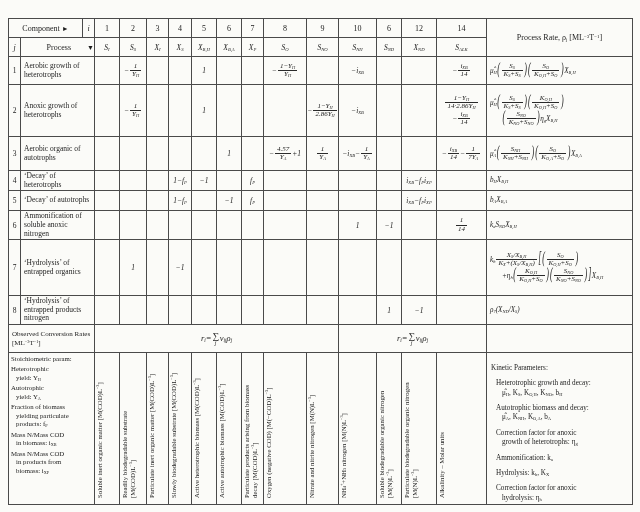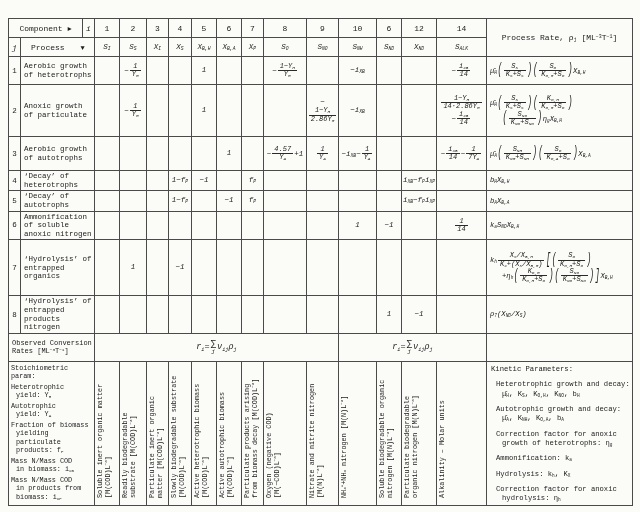--- a/index.html
+++ b/index.html
@@ -1,23 +1,23 @@
 <!DOCTYPE html>
 <html><head>
 <meta charset="utf-8">
 <style>
   html,body{margin:0;padding:0;width:640px;height:512px;background:#fbfbf8;color:#1c1c1c;
     font-family:"Liberation Serif","DejaVu Serif",serif;-webkit-font-smoothing:antialiased;}
   .page{position:absolute;left:8px;top:18px;}
-  table{border-collapse:collapse;table-layout:fixed;width:624px;font-family:Liberation Mono, monospace;}
+  table{border-collapse:collapse;table-layout:fixed;width:624px;}
   td,th{border:1px solid #4a4a4a;padding:0;font-weight:normal;vertical-align:middle;}
   
   .hcomp{font-size:8px;text-align:center;}
   .hij{font-size:8px;font-style:italic;text-align:center;}
-  .hproc{font-size:8px;text-align:left;padding-left:10px;}
+  .hproc{font-size:8px;text-align:right;padding-left:0;}
   .hproc .arrow{margin-left:16px;font-size:7px;}
   .hcomp .arrow{font-size:7px;}
   .hnum{font-size:8px;text-align:center;}
   .hsym{font-size:7.5px;text-align:center;font-style:italic;}
   .hrate{font-size:8px;text-align:center;}
   
   .jcell{font-size:7.5px;text-align:center;}
   .pcell{font-size:7.5px;text-align:left;padding:1px 1px 1px 3px;line-height:1.15;}
   .mcell{font-size:7.5px;text-align:center;font-style:italic;}
   .ratecell{font-size:7.2px;text-align:left;font-style:italic;padding:1px 1px 1px 3px;}
@@ -39,21 +39,21 @@
   .obsformula{font-size:8.5px;text-align:center;font-style:italic;}
   
   .stoich{font-size:6.8px;vertical-align:top;padding:2px 1px 1px 2px;line-height:1.25;}
   .stoich .ind0{margin-top:2px;}
   .stoich .first{margin-top:0;}
   .stoich .ind1{padding-left:5px;}
   .vcell{vertical-align:bottom;text-align:left;padding:2px 0 2px 1px;}
   .vert{writing-mode:vertical-rl;transform:rotate(180deg);font-size:6.8px;line-height:1.2;
         height:126px;display:inline-block;white-space:normal;}
   .kinetic{font-size:7.2px;vertical-align:top;padding:3px 2px 1px 4px;line-height:1.3;}
-  .kinetic .ind0{margin-top:0;}
+  .kinetic .ind0{margin-top:8px;}
   .kinetic .ind1{padding-left:5px;margin-top:6px;}
   .kinetic .ind2{padding-left:11px;}
 </style>
 </head>
 <body>
 
 <div class="page">
   <table>
     <colgroup>
       <col style="width:12px">
@@ -135,21 +135,21 @@
           <td class="mcell"></td>
           <td class="mcell">
             <div class="fline">−<span class="frac"><span class="num">i<sub>XB</sub></span><span class="den">14</span></span></div>
           </td>
           <td class="ratecell">
             <div class="fline">μ̂<sub>H</sub><span class="sp">(</span><span class="frac"><span class="num">S<sub>S</sub></span><span class="den">K<sub>S</sub>+S<sub>S</sub></span></span><span class="sp">)</span><span class="sp">(</span><span class="frac"><span class="num">S<sub>O</sub></span><span class="den">K<sub>O,H</sub>+S<sub>O</sub></span></span><span class="sp">)</span>X<sub>B,H</sub></div>
           </td>
         </tr>
         <tr style="height: 52px;">
           <td class="jcell">2</td>
-          <td class="pcell" colspan="2">Anoxic growth of particulate</td>
+          <td class="pcell" colspan="2">Anoxic growth of heterotrophs</td>
           <td class="mcell"></td>
           <td class="mcell">
             <div class="fline">−<span class="frac"><span class="num">1</span><span class="den">Y<sub>H</sub></span></span></div>
           </td>
           <td class="mcell"></td>
           <td class="mcell"></td>
           <td class="mcell">
             <div class="fline">1</div>
           </td>
           <td class="mcell"></td>
@@ -167,21 +167,21 @@
             <div class="fline"><span class="frac"><span class="num">1−Y<sub>H</sub></span><span class="den">14·2.86Y<sub>H</sub></span></span></div>
             <div class="fline">−<span class="frac"><span class="num">i<sub>XB</sub></span><span class="den">14</span></span></div>
           </td>
           <td class="ratecell">
             <div class="fline">μ̂<sub>H</sub><span class="sp">(</span><span class="frac"><span class="num">S<sub>S</sub></span><span class="den">K<sub>S</sub>+S<sub>S</sub></span></span><span class="sp">)</span><span class="sp">(</span><span class="frac"><span class="num">K<sub>O,H</sub></span><span class="den">K<sub>O,H</sub>+S<sub>O</sub></span></span><span class="sp">)</span></div>
             <div class="fline"><span class="sp">(</span><span class="frac"><span class="num">S<sub>NO</sub></span><span class="den">K<sub>NO</sub>+S<sub>NO</sub></span></span><span class="sp">)</span>η<sub>g</sub>X<sub>B,H</sub></div>
           </td>
         </tr>
         <tr style="height: 34px;">
           <td class="jcell">3</td>
-          <td class="pcell" colspan="2">Aerobic growth of autotrophs</td>
+          <td class="pcell" colspan="2">Aerobic organic of autotrophs</td>
           <td class="mcell"></td>
           <td class="mcell"></td>
           <td class="mcell"></td>
           <td class="mcell"></td>
           <td class="mcell"></td>
           <td class="mcell">
             <div class="fline">1</div>
           </td>
           <td class="mcell"></td>
           <td class="mcell">
@@ -371,21 +371,21 @@
           <td class="vcell"><div class="vert">Oxygen (negative COD) [M(−COD)L<sup>−3</sup>]</div></td>
           <td class="vcell"><div class="vert">Nitrate and nitrite nitrogen [M(N)L<sup>−3</sup>]</div></td>
           <td class="vcell"><div class="vert">NH<sub>4</sub><sup>+</sup>+NH<sub>3</sub> nitrogen [M(N)L<sup>−3</sup>]</div></td>
           <td class="vcell"><div class="vert">Soluble biodegradable organic nitrogen [M(N)L<sup>−3</sup>]</div></td>
           <td class="vcell"><div class="vert">Particulate biodegradable organic nitrogen [M(N)L<sup>−3</sup>]</div></td>
           <td class="vcell"><div class="vert">Alkalinity – Molar units</div></td>
           <td class="kinetic">
             <div class="ind0">Kinetic Parameters:</div>
             <div class="ind1">Heterotrophic growth and decay:</div>
             <div class="ind2">μ̂<sub>H</sub>, K<sub>S</sub>, K<sub>O,H</sub>, K<sub>NO</sub>, b<sub>H</sub></div>
-            <div class="ind1">Autotrophic growth and decay:</div>
+            <div class="ind1">Autotrophic biomass and decay:</div>
             <div class="ind2">μ̂<sub>A</sub>, K<sub>NH</sub>, K<sub>O,A</sub>, b<sub>A</sub></div>
             <div class="ind1">Correction factor for anoxic</div>
             <div class="ind2">growth of heterotrophs: η<sub>g</sub></div>
             <div class="ind1">Ammonification: k<sub>a</sub></div>
             <div class="ind1">Hydrolysis: k<sub>h</sub>, K<sub>X</sub></div>
             <div class="ind1">Correction factor for anoxic</div>
             <div class="ind2">hydrolysis: η<sub>h</sub></div>
           </td>
         </tr>
       </tbody>

